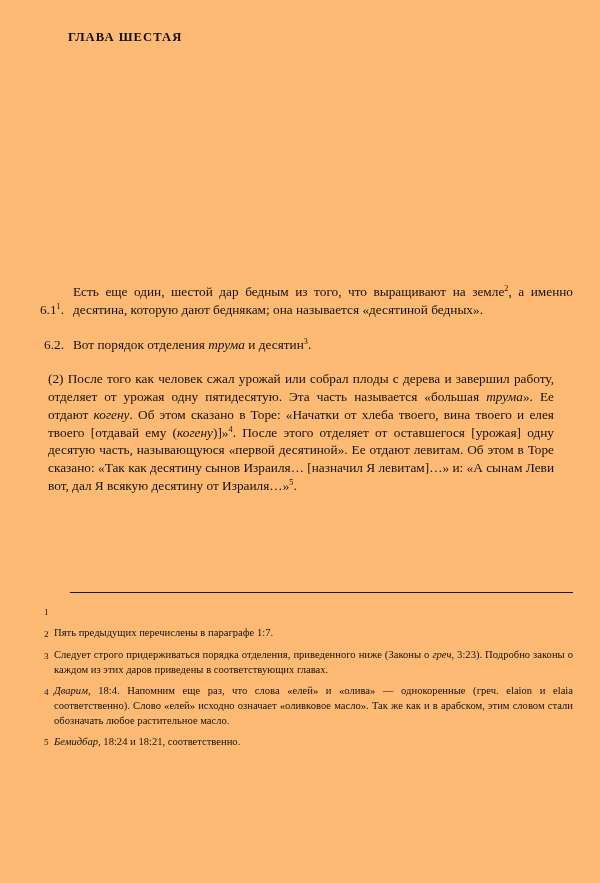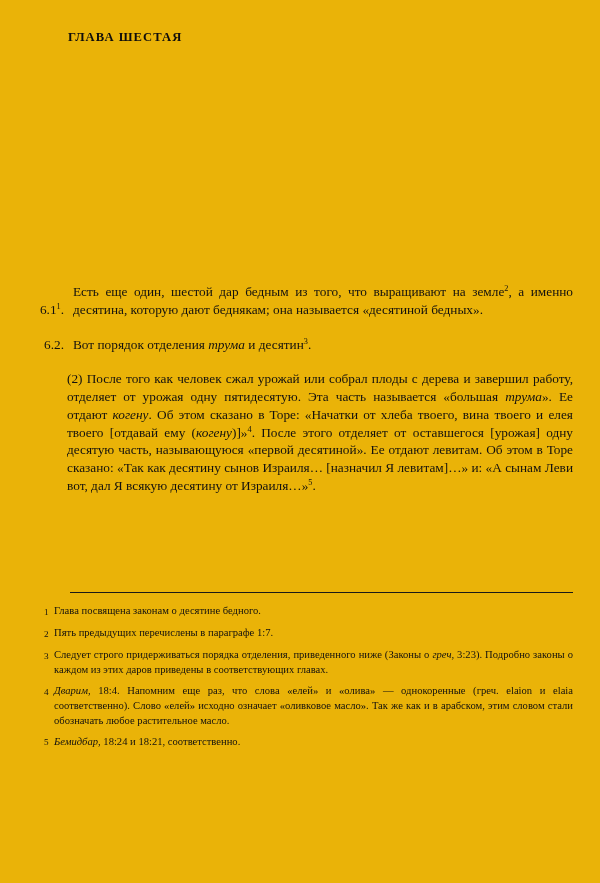--- a/index.html
+++ b/index.html
@@ -12,21 +12,21 @@
     height: 883px;
     position: relative;
     font-family: "Liberation Serif", "DejaVu Serif", serif;
     color: #13110f;
     overflow: hidden;
   }
 
   .page {
     position: absolute;
     inset: 0;
-    background: #eab308;
+    background: #fdba74;
   }
 
   
   .running-head {
     position: absolute;
     left: 68px;
     top: 26px;
     right: 28px;
     height: 22px;
     display: flex;
@@ -83,21 +83,21 @@
     flex: 1;
     margin-left: 9px;
     font-size: 13.3px;
     line-height: 17.6px;
     text-align: justify;
     text-justify: inter-word;
     hyphens: manual;
   }
 
   .quote-block {
-    margin-left: 39px;
+    margin-left: 20px;
     margin-top: 12px;
     font-size: 13.3px;
     line-height: 17.8px;
     text-align: justify;
     text-justify: inter-word;
     width: 506px;
   }
 
   sup {
     font-size: 0.62em;
@@ -199,21 +199,20 @@
     <div class="quote-block">(2) После того как человек сжал урожай или собрал плоды с дерева и завершил работу, отделяет от урожая одну пятидесятую. Эта часть называется «большая <i>трума</i>». Ее отдают <i>когену</i>. Об этом сказано в Торе: «Начатки от хлеба твоего, вина твоего и елея твоего [отдавай ему (<i>когену</i>)]»<sup>4</sup>. После этого отделяет от оставшегося [урожая] одну десятую часть, называющуюся «первой десятиной». Ее отдают левитам. Об этом в Торе сказано: «Так как десятину сынов Израиля… [назначил Я левитам]…» и: «А сынам Леви вот, дал Я всякую десятину от Израиля…»<sup>5</sup>.</div>
 
   </div>
 
   <div class="footnotes">
     <div class="footnote-rule"></div>
     <div class="footnote-list">
 
       <div class="footnote">
         <div class="footnote-marker">1</div>
-        <div class="footnote-text">Глава посвящена законам о десятине бедного.</div>
       </div>
 
       <div class="footnote">
         <div class="footnote-marker">2</div>
         <div class="footnote-text">Пять предыдущих перечислены в параграфе 1:7.</div>
       </div>
 
       <div class="footnote">
         <div class="footnote-marker">3</div>
         <div class="footnote-text">Следует строго придерживаться порядка отделения, приведенного ниже (Законы о <i>греч</i>, 3:23). Подробно законы о каждом из этих даров приведены в соответствующих главах.</div>

